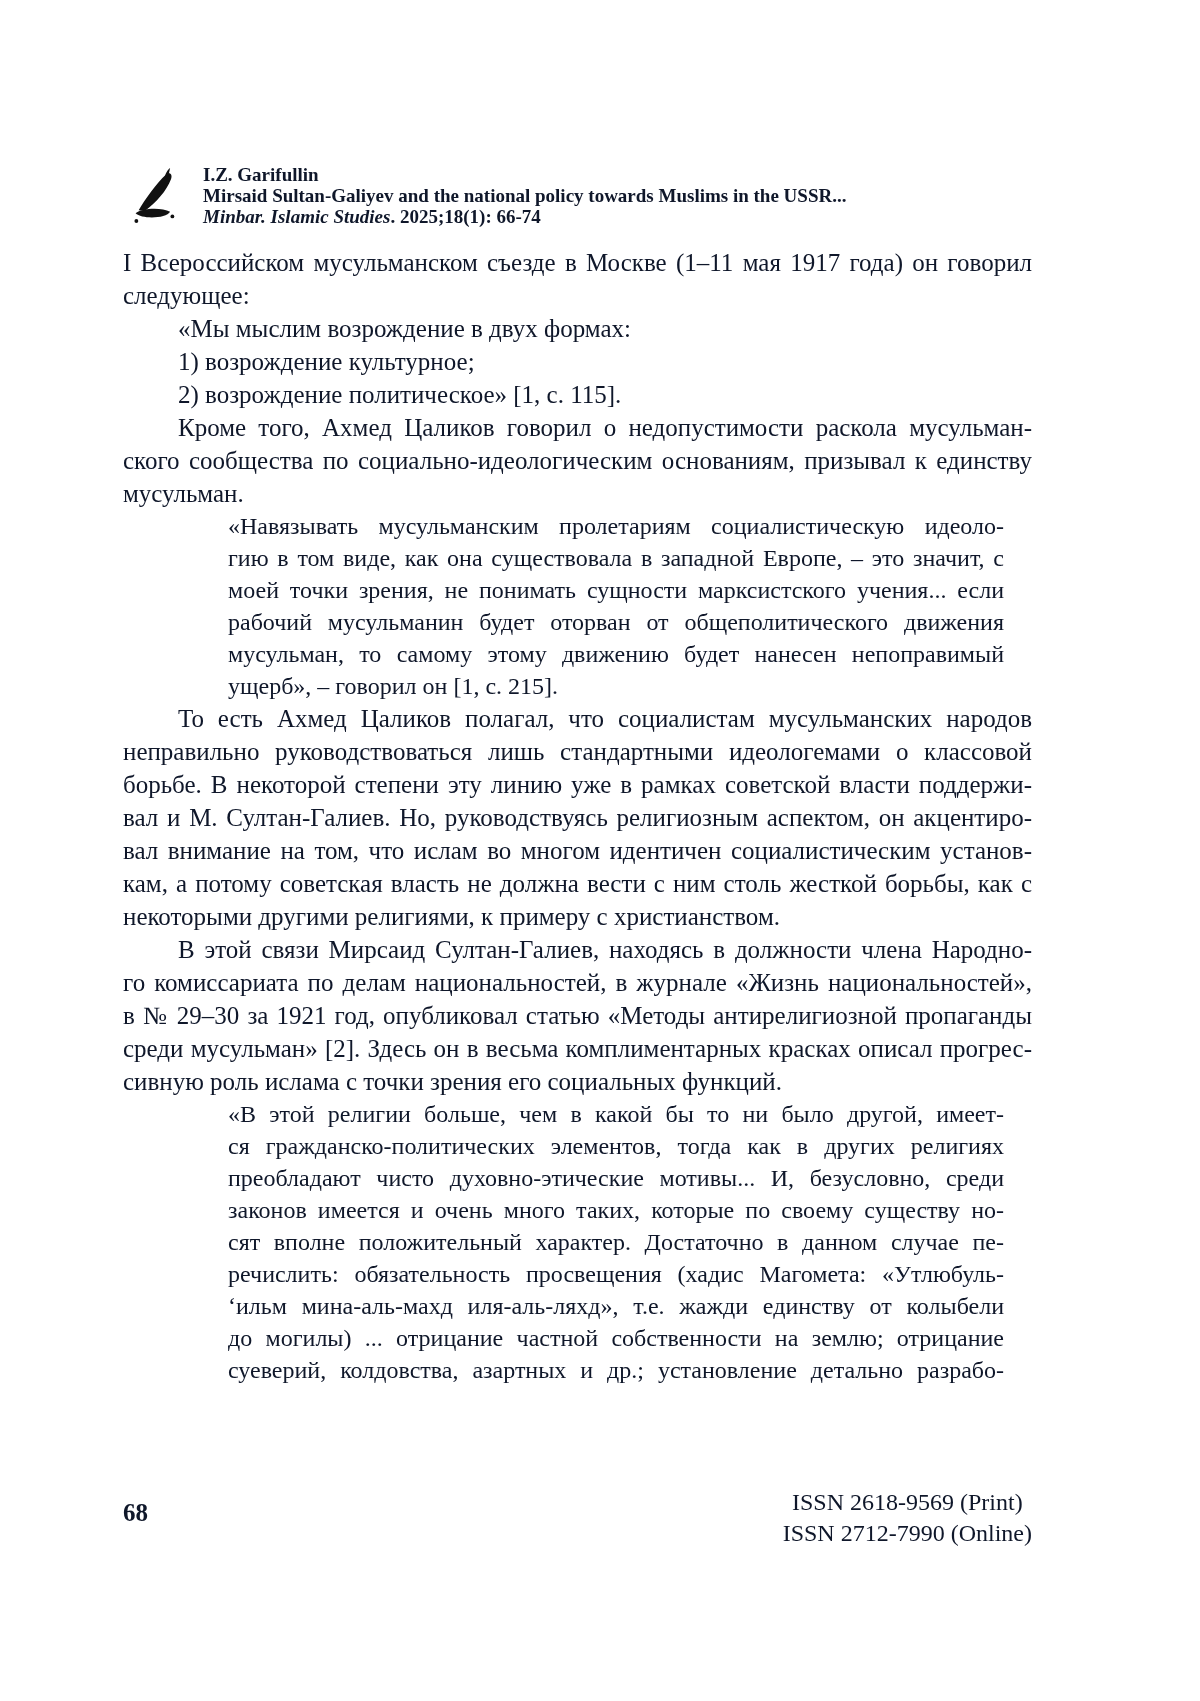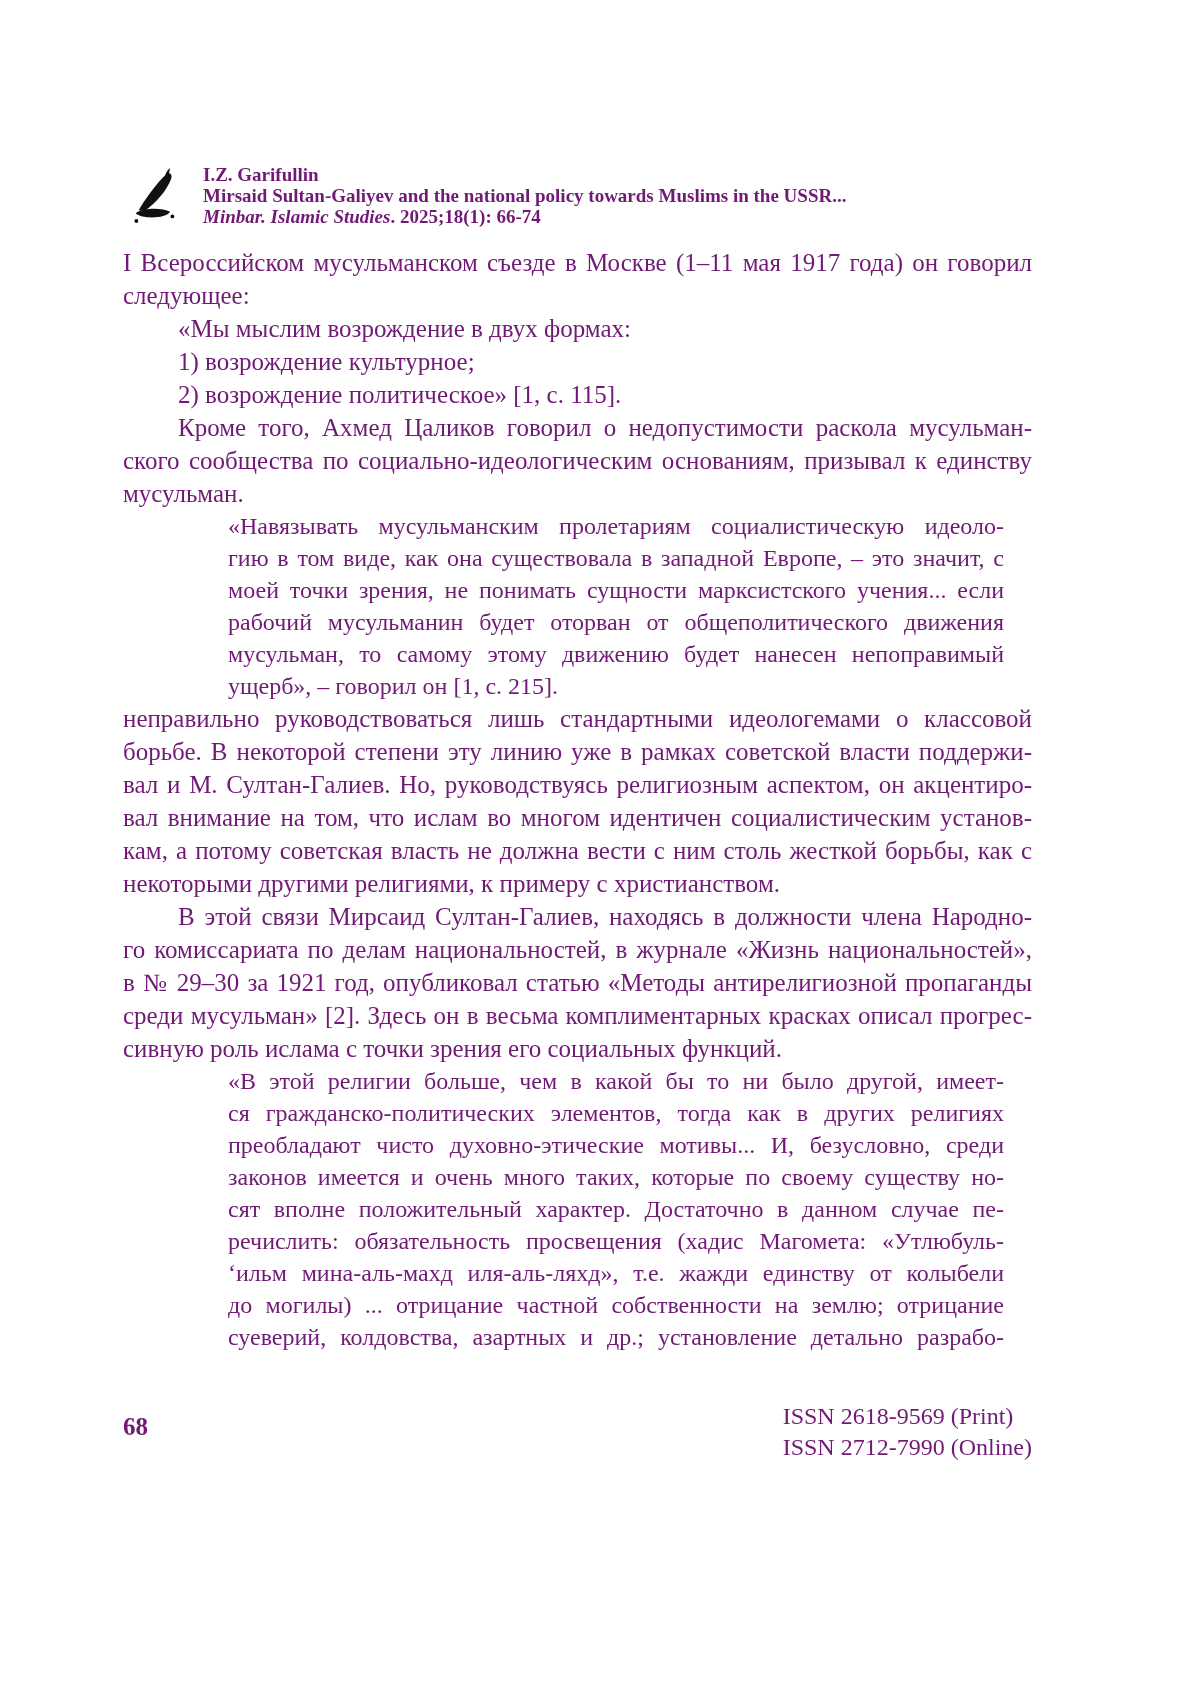--- a/index.html
+++ b/index.html
@@ -1,21 +1,21 @@
 <!DOCTYPE html>
 <html><head>
 <meta charset="utf-8">
 <style>
   html,body { margin:0; padding:0; background:#e8e8e8; }
   .page {
     position:relative;
     width:1200px; height:1701px;
     margin:0 auto;
     background:#ffffff;
-    color:#701a75;
+    color:#0f172a;
     font-family:"Liberation Serif","DejaVu Serif",serif;
     overflow:hidden;
     box-sizing:border-box;
     padding:164px 168px 0 123px;
   }
   
   .hdr { display:flex; align-items:flex-start; }
   .hdr-logo { width:46px; height:64px; margin:2px 6px 0 8px; flex:0 0 auto; }
   .hdr-text { margin-left:20px; max-width:660px; }
   .hdr-line { font-weight:bold; font-size:19px; line-height:21px; white-space:normal; }
@@ -25,25 +25,25 @@
   .ln { text-align:left; }
   .ln.j { text-align:justify; text-align-last:justify; }
   .ln.ind { text-indent:55px; }
   .block.quote { margin-left:105px; margin-right:28px; font-size:24px; line-height:32px; }
   .section-heading {
     font-size:25px; line-height:33px; font-weight:bold;
     margin:16px 0 16px 0;
   }
   
   .footer {
-    position:absolute; left:123px; right:168px; top:1401px;
+    position:absolute; left:123px; right:168px; top:1487px;
     display:flex; justify-content:space-between; align-items:flex-start;
   }
   .page-num { font-weight:bold; font-size:25px; margin-top:12px; }
-  .issn { text-align:left; font-size:24px; line-height:31px; }
+  .issn { text-align:center; font-size:24px; line-height:31px; }
 </style>
 </head>
 <body>
 
 <div class="page">
 
   <div class="hdr">
     <svg class="hdr-logo" viewBox="0 0 60 80" xmlns="http://www.w3.org/2000/svg" aria-hidden="true">
       <path d="M10 56 C18 42 34 20 45 10 C50 5 55 9 52 16 C47 30 32 47 18 57 Z" fill="#111"></path>
       <path d="M44 12 C46 6 49 2 51 1 C50 6 49 11 47 15 Z" fill="#111"></path>
@@ -79,20 +79,21 @@
       </div>
       <div class="block quote">
         <div class="ln j" style="">«Навязывать мусульманским пролетариям социалистическую идеоло-</div>
         <div class="ln j" style="">гию в том виде, как она существовала в западной Европе, – это значит, с</div>
         <div class="ln j" style="">моей точки зрения, не понимать сущности марксистского учения... если</div>
         <div class="ln j" style="">рабочий мусульманин будет оторван от общеполитического движения</div>
         <div class="ln j" style="">мусульман, то самому этому движению будет нанесен непоправимый</div>
         <div class="ln" style="">ущерб», – говорил он [1, с. 215].</div>
       </div>
       <div class="block para">
+        <div class="ln j ind" style="">То есть Ахмед Цаликов полагал, что социалистам мусульманских народов</div>
         <div class="ln j" style="">неправильно руководствоваться лишь стандартными идеологемами о классовой</div>
         <div class="ln j" style="">борьбе. В некоторой степени эту линию уже в рамках советской власти поддержи-</div>
         <div class="ln j" style="">вал и М. Султан-Галиев. Но, руководствуясь религиозным аспектом, он акцентиро-</div>
         <div class="ln j" style="">вал внимание на том, что ислам во многом идентичен социалистическим установ-</div>
         <div class="ln j" style="">кам, а потому советская власть не должна вести с ним столь жесткой борьбы, как с</div>
         <div class="ln" style="">некоторыми другими религиями, к примеру с христианством.</div>
       </div>
       <div class="block para">
         <div class="ln j ind" style="">В этой связи Мирсаид Султан-Галиев, находясь в должности члена Народно-</div>
         <div class="ln j" style="">го комиссариата по делам национальностей, в журнале «Жизнь национальностей»,</div>

